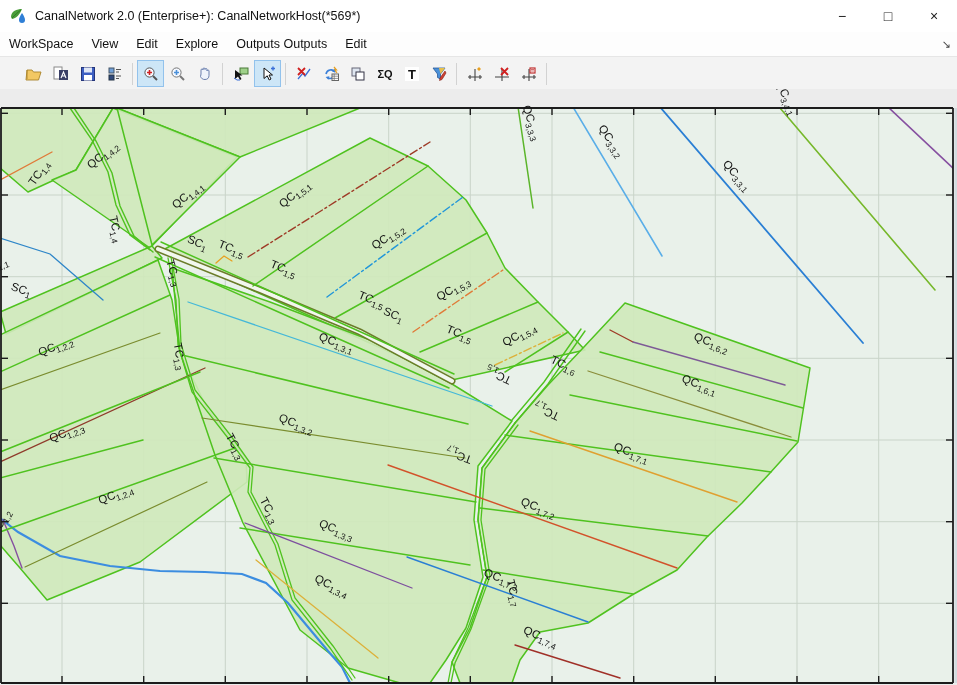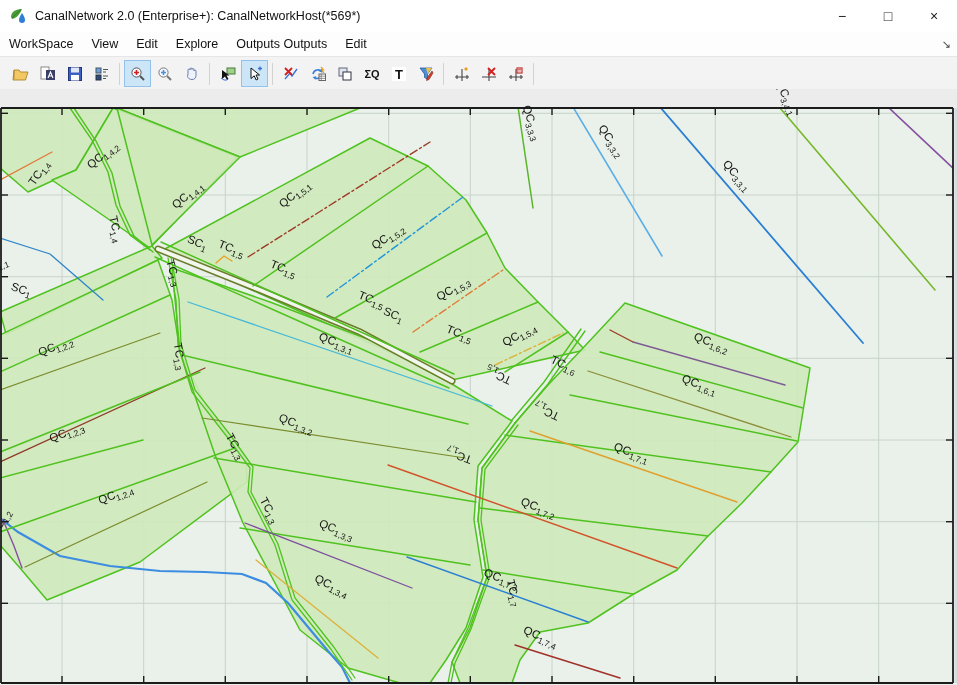--- a/index.html
+++ b/index.html
@@ -10,21 +10,21 @@
   .app-icon{width:18px;height:18px;margin:0 8px 0 9px;flex:0 0 auto;}
   .title-text{font-size:12.5px;color:#111;white-space:nowrap;}
   .tb-spacer{flex:1;}
   .winbtn{width:46px;height:32px;display:flex;align-items:center;justify-content:center;
           font-size:14px;color:#222;}
   .menubar{height:24px;background:#fdfdfd;display:flex;align-items:center;
            border-bottom:1px solid #e6e6e6;position:relative;}
   .menu-item{padding:0 9px;font-size:12.5px;color:#111;line-height:24px;}
   .menu-corner{position:absolute;right:6px;top:0;font-size:11px;color:#444;line-height:24px;}
   .toolbar{height:33px;background:#f3f3f3;border-bottom:1px solid #d9d9d9;
-           display:flex;align-items:center;padding-left:7px;}
+           display:flex;align-items:center;padding-left:20px;}
   .tbtn{width:27px;height:27px;display:flex;align-items:center;justify-content:center;
         border:1px solid transparent;box-sizing:border-box;}
   .tbtn.pressed{background:#cde6f7;border:1px solid #92c2ec;}
   .tsep{width:1px;height:22px;background:#d2d2d2;margin:0 4px;flex:0 0 auto;}
   .map-wrap{position:absolute;left:0;top:89px;width:957px;height:596px;background:#ececec;}
   .maplbl{font-family:"Liberation Sans",sans-serif;font-size:11.5px;fill:#151515;text-anchor:middle;}
   .maplbl .sub{font-size:8.5px;}
   .icon-label{font-family:"Liberation Sans",sans-serif;font-weight:bold;fill:#111;}
 </style>
 </head>

